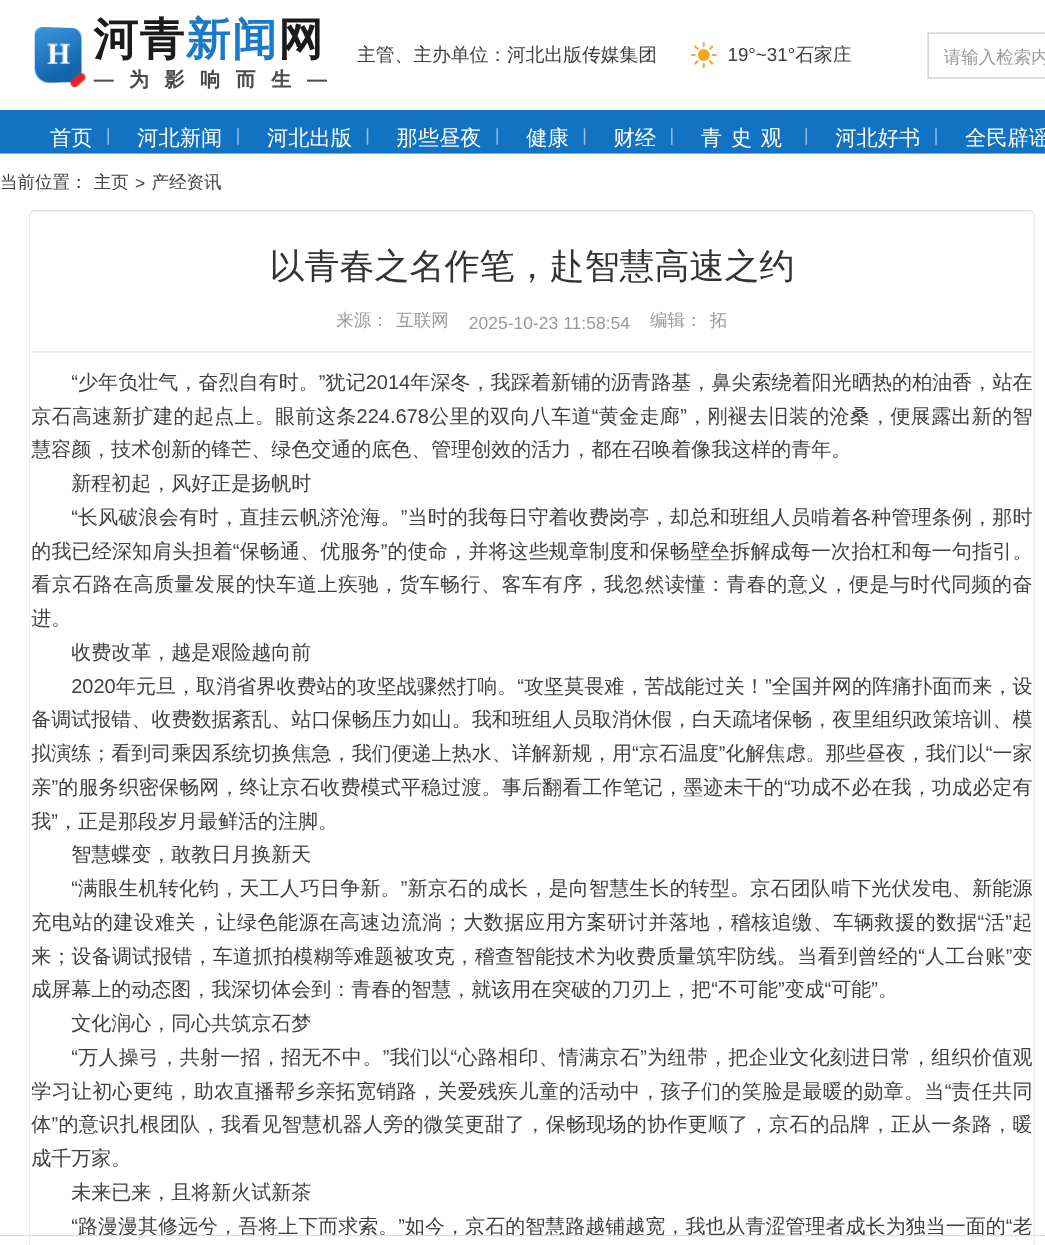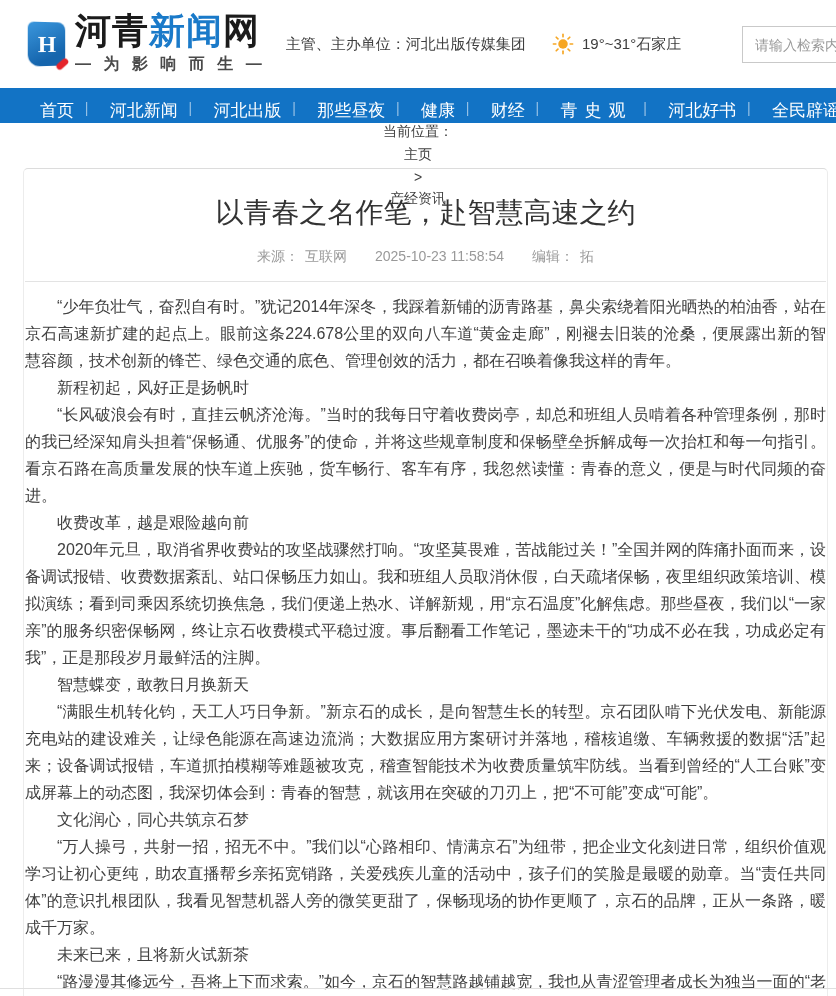--- a/index.html
+++ b/index.html
@@ -33,30 +33,30 @@
   
   .nav { height:35px; background:#1273c5; overflow:hidden; }
   .nav ul { width:880px; height:45px; margin:0; padding:0 40px; list-style:none;
     display:flex; justify-content:space-between; align-items:center; }
   .nav li { position:relative; color:#ffffff; font-size:17px; white-space:nowrap; cursor:pointer; }
   .nav li + li::before { content:"|"; position:absolute; left:-25px; top:1px;
     color:rgba(255,255,255,0.55); font-size:14px; font-weight:normal; letter-spacing:0; }
   .nav li:nth-child(7) { letter-spacing:7px; }
   
   .breadcrumb { height:45px; display:flex; align-items:center; 
-    font-size:14px; color:#404040; gap:5px; background:#fff;flex-direction:column; }
+    font-size:14px; color:#404040; gap:5px; background:#fff; }
   .breadcrumb .link { cursor:pointer; }
   
   .article-card { margin:0 8px 0 23px; border:1px solid #ececec; border-bottom:none;
     border-radius:5px 5px 0 0; border-top-color:#dcdcdc; min-height:818px; background:#fff;
     padding:0 1px; }
   .article-title { margin:26px 0 0 0; text-align:center; font-size:28px; font-weight:400;
     color:#333; line-height:36px; }
-  .article-meta { margin-top:17px; display:flex; justify-content:center; align-items:flex-start;
-    gap:28px; font-size:14px; color:#999; }
+  .article-meta { margin-top:17px; display:flex; justify-content:center; align-items:flex-end;
+    gap:16px; font-size:14px; color:#999; }
   .article-meta .pair { display:flex; gap:6px; }
   .meta-divider { border:none; border-top:1px solid #e3e3e3; margin:15px 0 0 0; }
   .article-body { margin-top:11px; font-size:16px; line-height:27px; color:#404040;
     text-align:justify; }
   .article-body p { margin:0; text-indent:2em; }
   
   .footer-line { position:absolute; left:0; right:0; top:988px; border-top:1px solid #dfdfdf; }
   
   .sun-icon { width:22px; height:22px; display:block; }
 </style>

